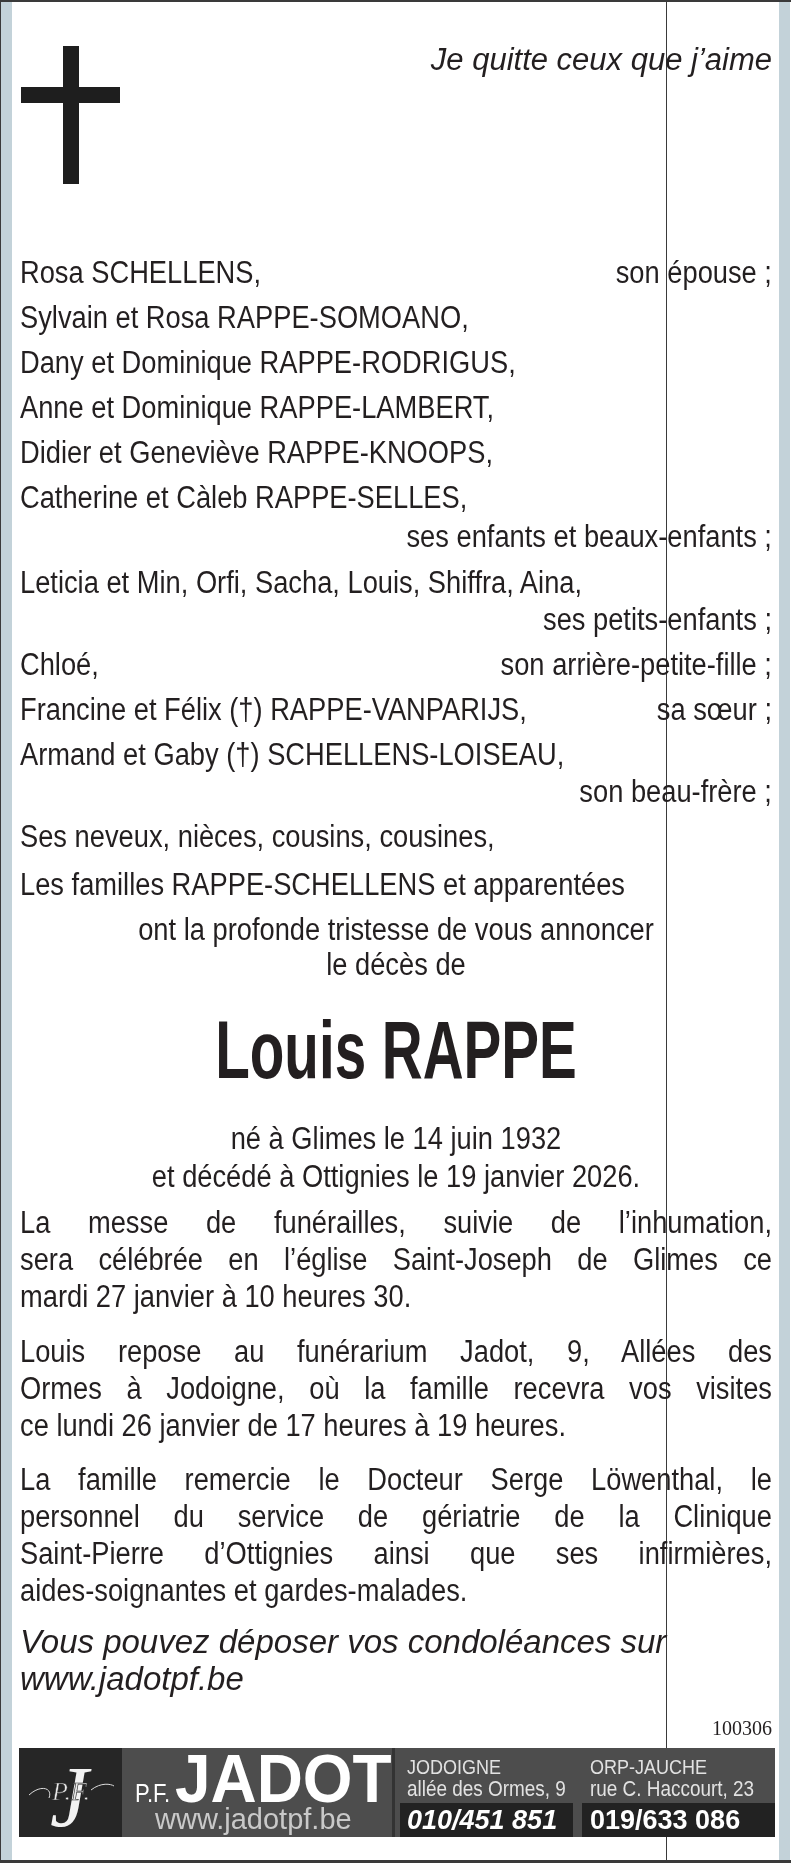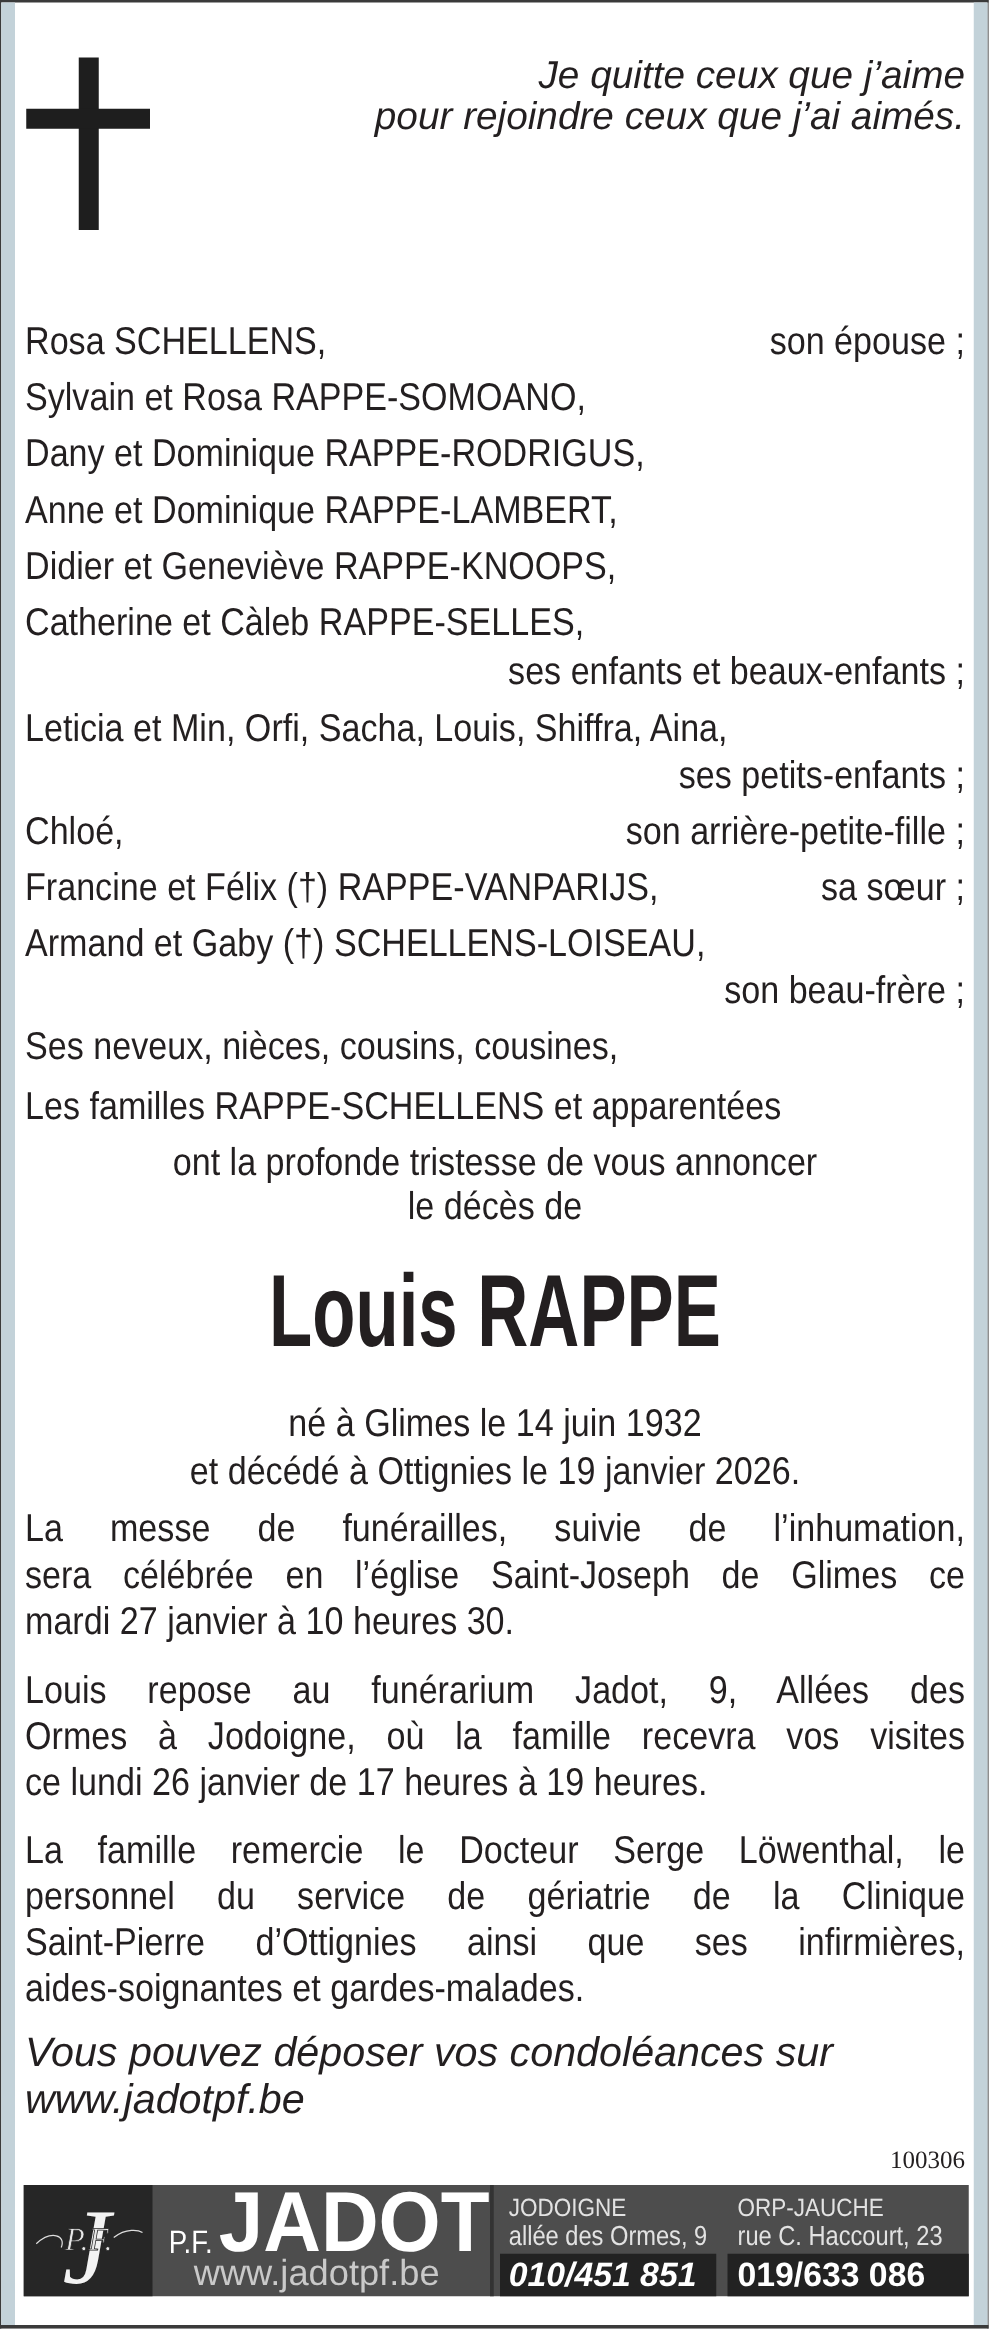--- a/index.html
+++ b/index.html
@@ -1,18 +1,18 @@
 <!DOCTYPE html>
 <html><head>
 <meta charset="utf-8">
 <style>
   html, body { margin: 0; padding: 0; background: #ffffff; }
   body { width: 791px; height: 1863px; position: relative; overflow: hidden; }
   #notice {
-    position: absolute; left: 0; top: 0; width: 791px; height: 1863px;
+    position: absolute; left: 0; top: 0; width: 667px; height: 1863px;
     background: #ffffff; color: #231f20;
     font-family: "Liberation Sans", "DejaVu Sans", sans-serif;
   }
   .frame-top { position: absolute; left: 0; top: 0; width: 791px; height: 2px; background: #3a3a3a; }
   .frame-bottom { position: absolute; left: 0; top: 1860px; width: 791px; height: 3px; background: #3a3a3a; }
   .frame-left-line { position: absolute; left: 0; top: 0; width: 1px; height: 1863px; background: #3a3a3a; }
   .frame-right-line { position: absolute; right: 0; top: 0; width: 1px; height: 1863px; background: #3a3a3a; }
   .frame-left { position: absolute; left: 1px; top: 2px; width: 11px; height: 1858px; background: #c3d2d9; }
   .frame-right { position: absolute; left: 779px; top: 2px; width: 11px; height: 1858px; background: #c3d2d9; }
 
@@ -58,21 +58,20 @@
   <div class="frame-left"></div>
   <div class="frame-right"></div>
   <div class="frame-bottom"></div>
 
   <div>
     <div class="cross-v"></div>
     <div class="cross-h"></div>
   </div>
 
   <div class="line quote" style="top:44px;">Je quitte ceux que j’aime</div>
-  <div class="line quote" style="top:77px;">pour rejoindre ceux que j’ai aimés.</div>
 
   <div>
     <div class="line cond" style="top:257px;">
       <span class="l">Rosa SCHELLENS,</span>
       <span class="r">son épouse ;</span>
     </div>
     <div class="line cond" style="top:302px;">
       <span class="l">Sylvain et Rosa RAPPE-SOMOANO,</span>
       <span class="r"></span>
     </div>

